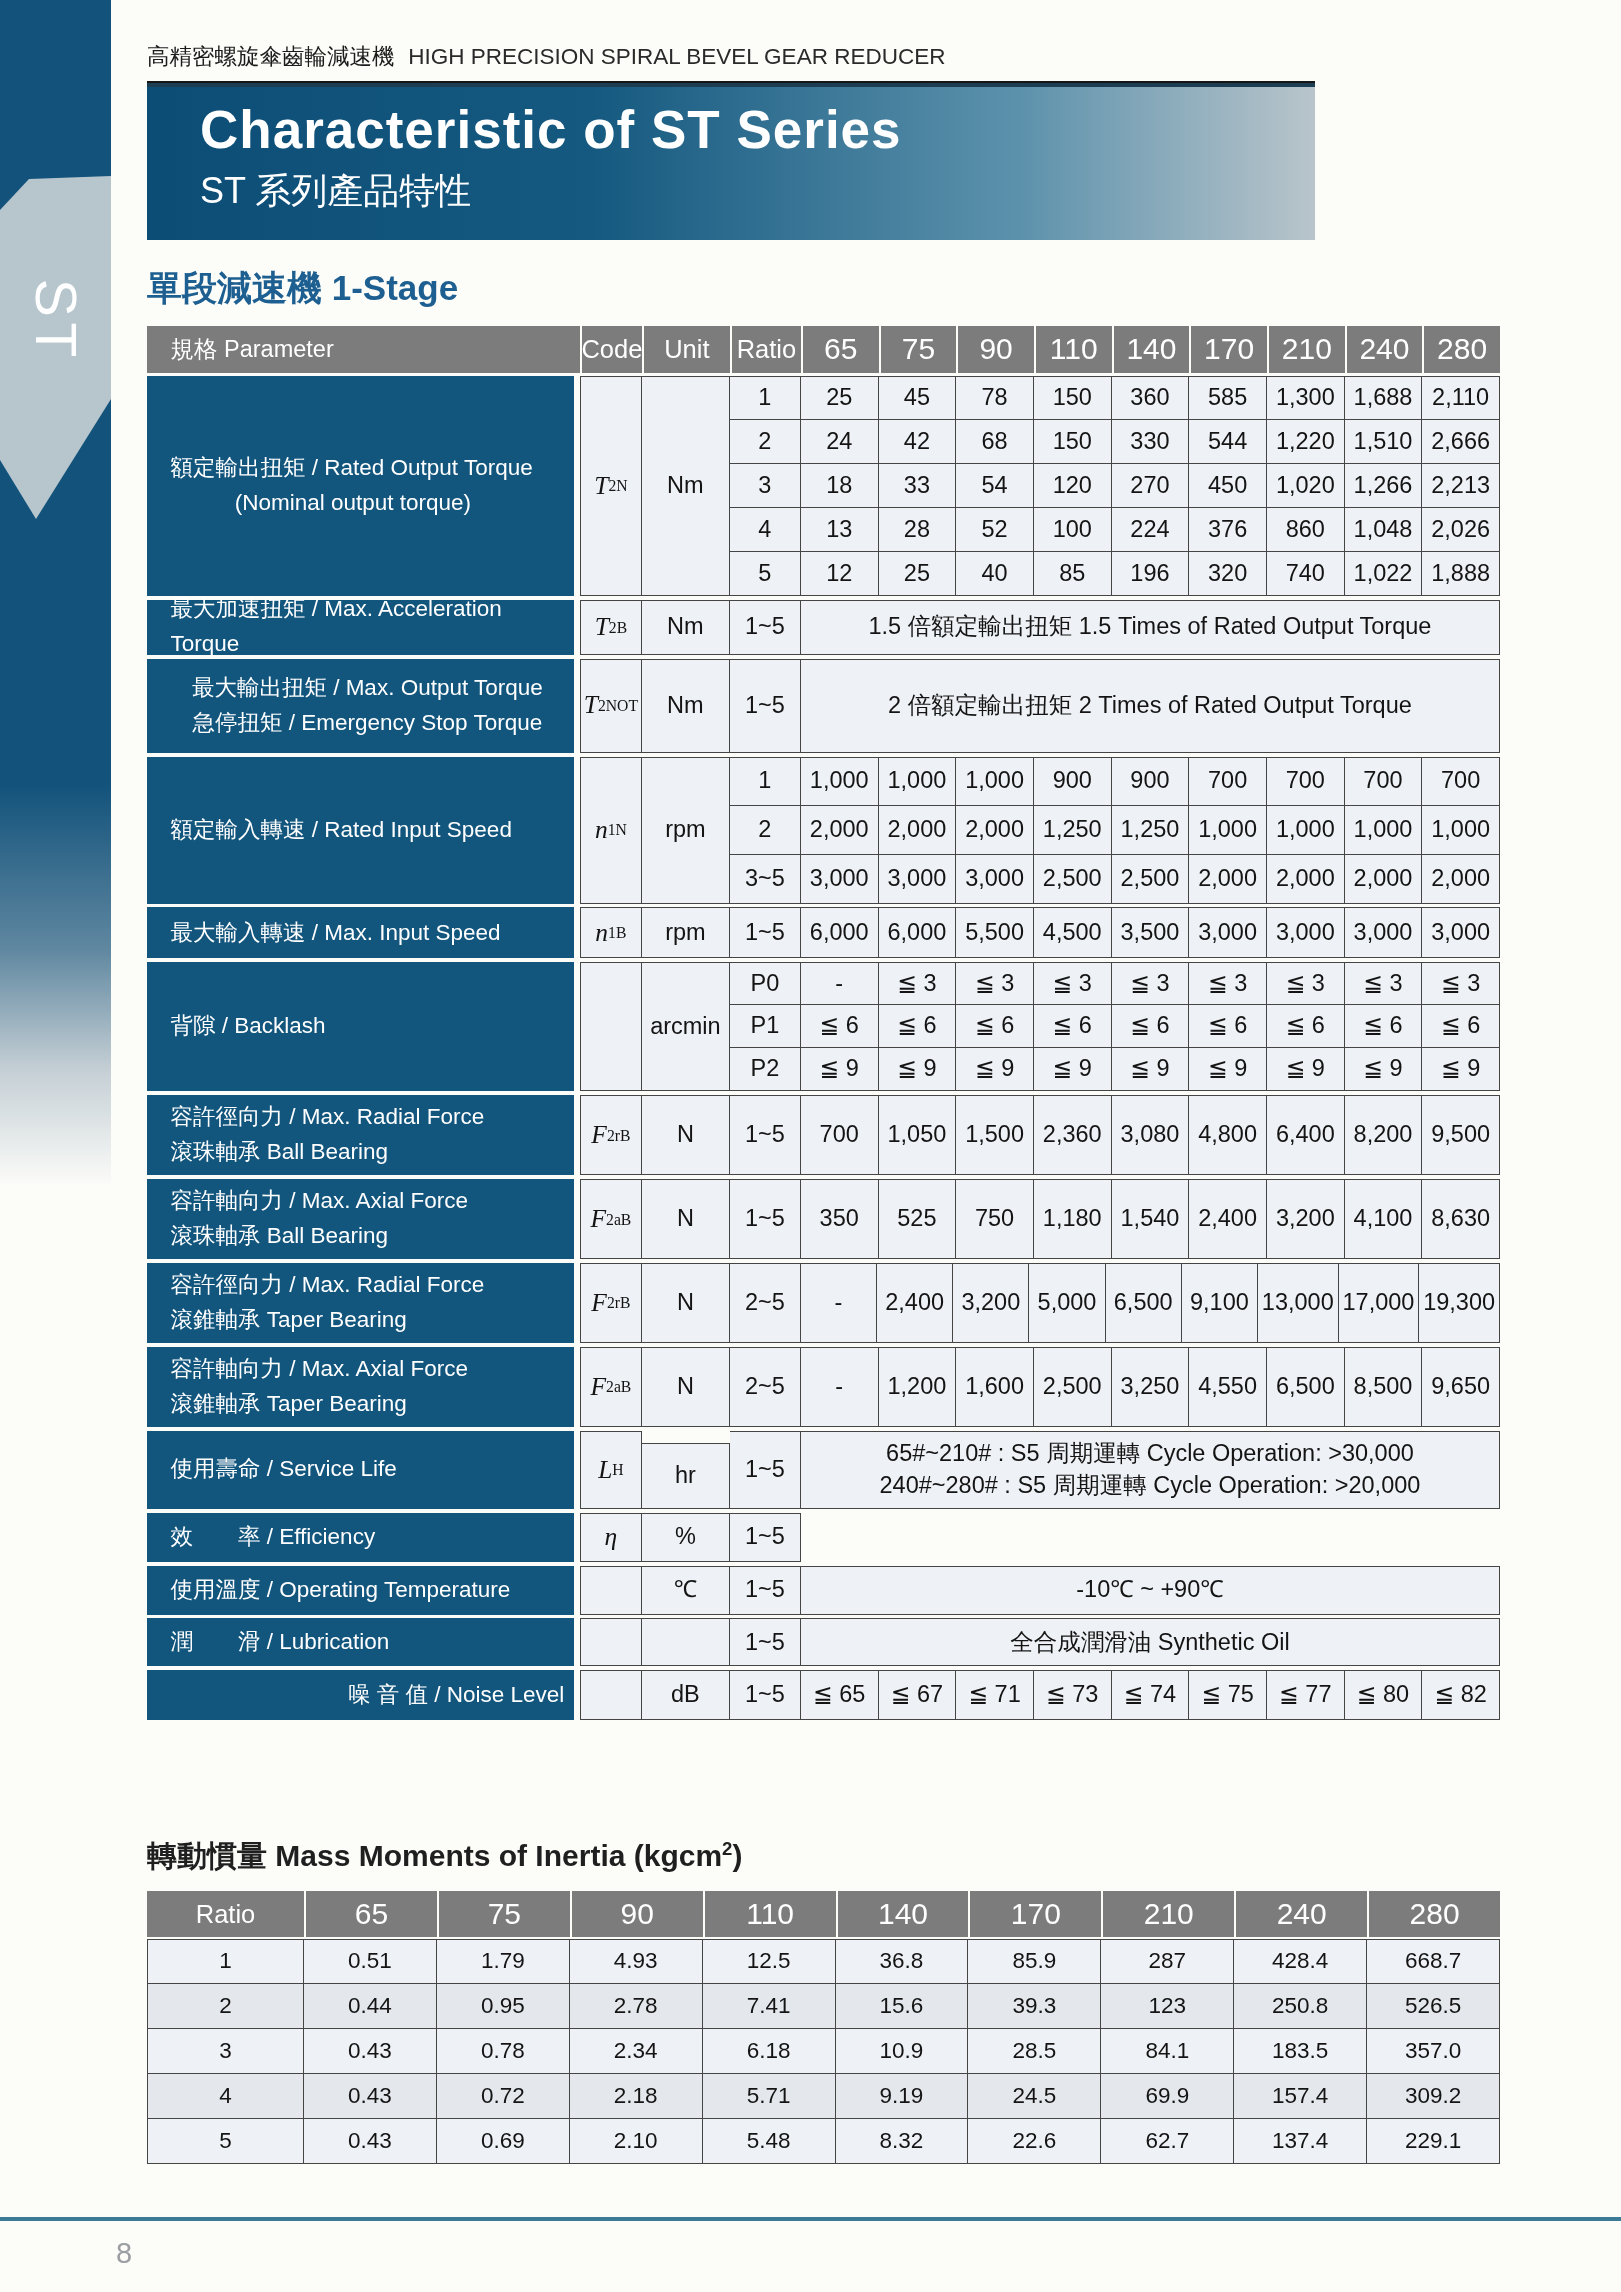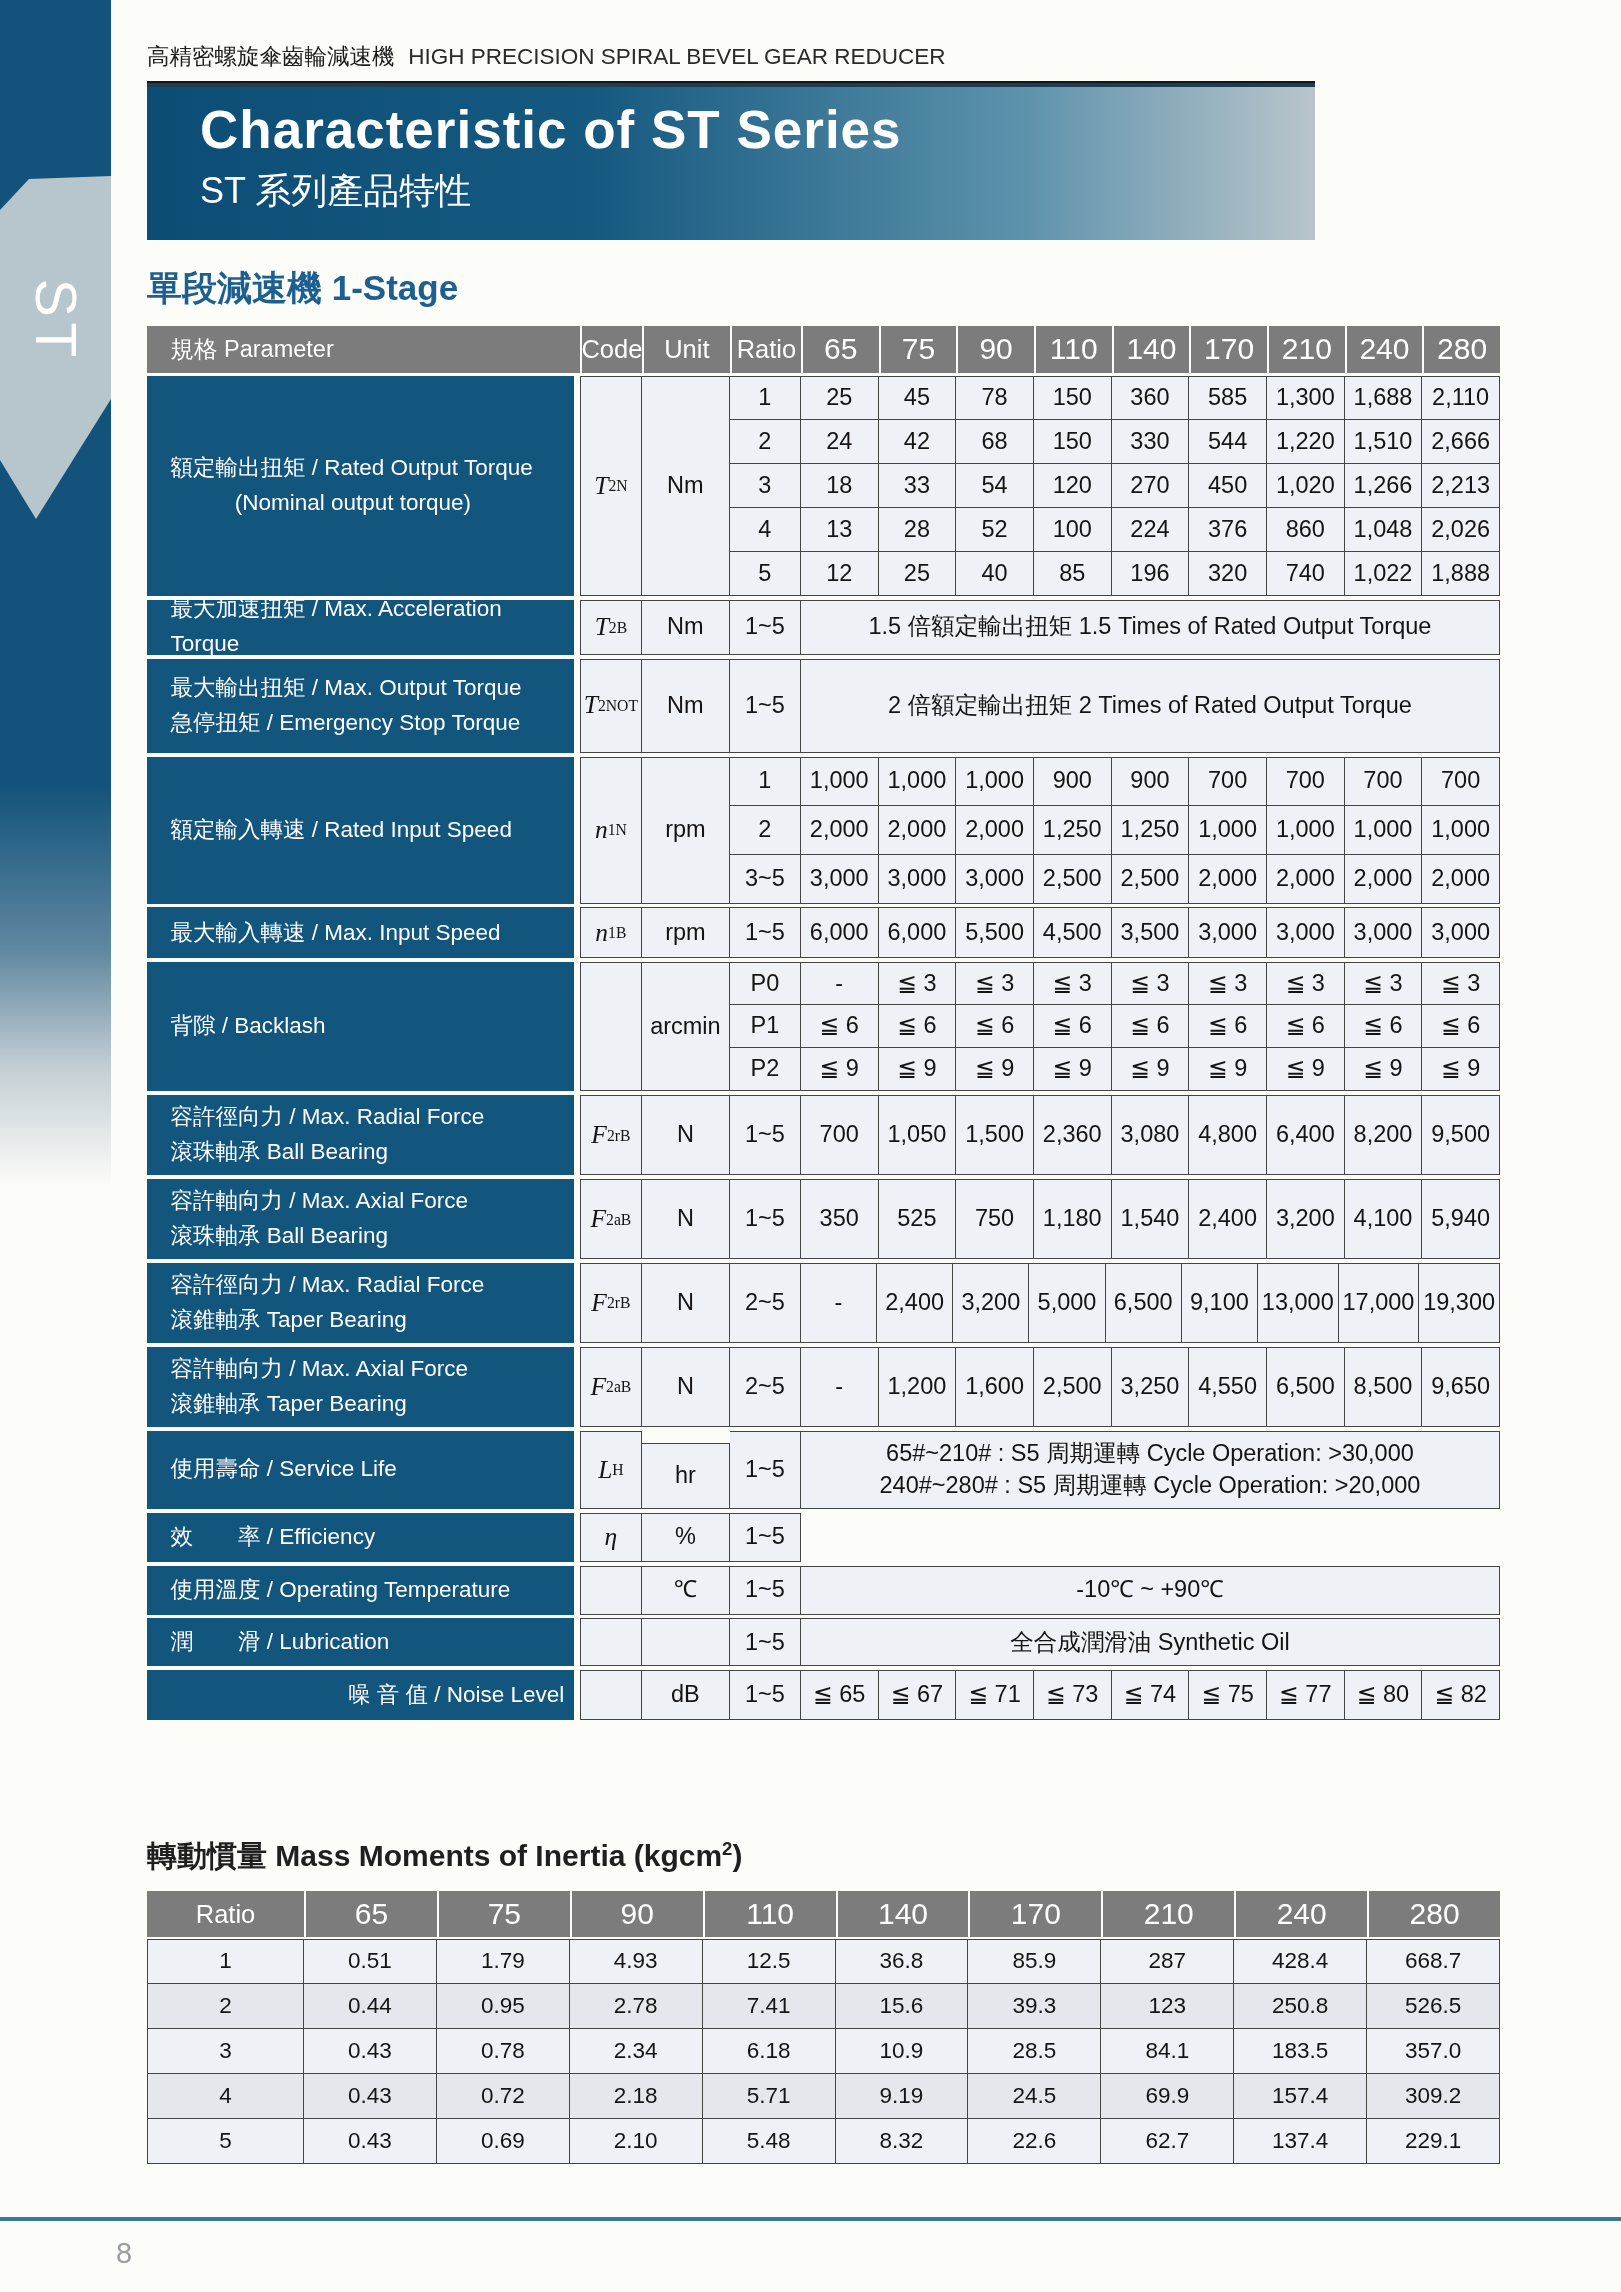--- a/index.html
+++ b/index.html
@@ -196,21 +196,21 @@
         <div class="gut" style="grid-row: span 1;"></div>
         <div class="c rt cl code" style="grid-row: span 1;">
           <i>T</i>
           <sub>2B</sub>
         </div>
         <div class="c rt" style="grid-row: span 1;">Nm</div>
         <div class="c rt">1~5</div>
         <div class="c span9 rt">1.5 倍額定輸出扭矩  1.5 Times of Rated Output Torque</div>
       </div>
       <div class="block" style="grid-auto-rows: 94px;">
-        <div class="lbl" style="grid-row: span 1;">
+        <div class="lbl" style="grid-row: span 1; text-align: center;">
           <div class="l1">最大輸出扭矩 / Max. Output Torque</div>
           <div class="l2">急停扭矩 / Emergency Stop Torque</div>
         </div>
         <div class="gut" style="grid-row: span 1;"></div>
         <div class="c rt cl code" style="grid-row: span 1;">
           <i>T</i>
           <sub>2NOT</sub>
         </div>
         <div class="c rt" style="grid-row: span 1;">Nm</div>
         <div class="c rt">1~5</div>
@@ -351,21 +351,21 @@
         <div class="c rt" style="grid-row: span 1;">N</div>
         <div class="c rt">1~5</div>
         <div class="c rt">350</div>
         <div class="c rt">525</div>
         <div class="c rt">750</div>
         <div class="c rt">1,180</div>
         <div class="c rt">1,540</div>
         <div class="c rt">2,400</div>
         <div class="c rt">3,200</div>
         <div class="c rt">4,100</div>
-        <div class="c rt">5,940</div>
+        <div class="c rt">8,630</div>
       </div>
       <div class="block" style="grid-auto-rows: 80px;">
         <div class="lbl" style="grid-row: span 1;">
           <div class="l1">容許徑向力 / Max. Radial Force</div>
           <div class="l2">滾錐軸承 Taper Bearing</div>
         </div>
         <div class="gut" style="grid-row: span 1;"></div>
         <div class="c rt cl code" style="grid-row: span 1;">
           <i>F</i>
           <sub>2rB</sub>

